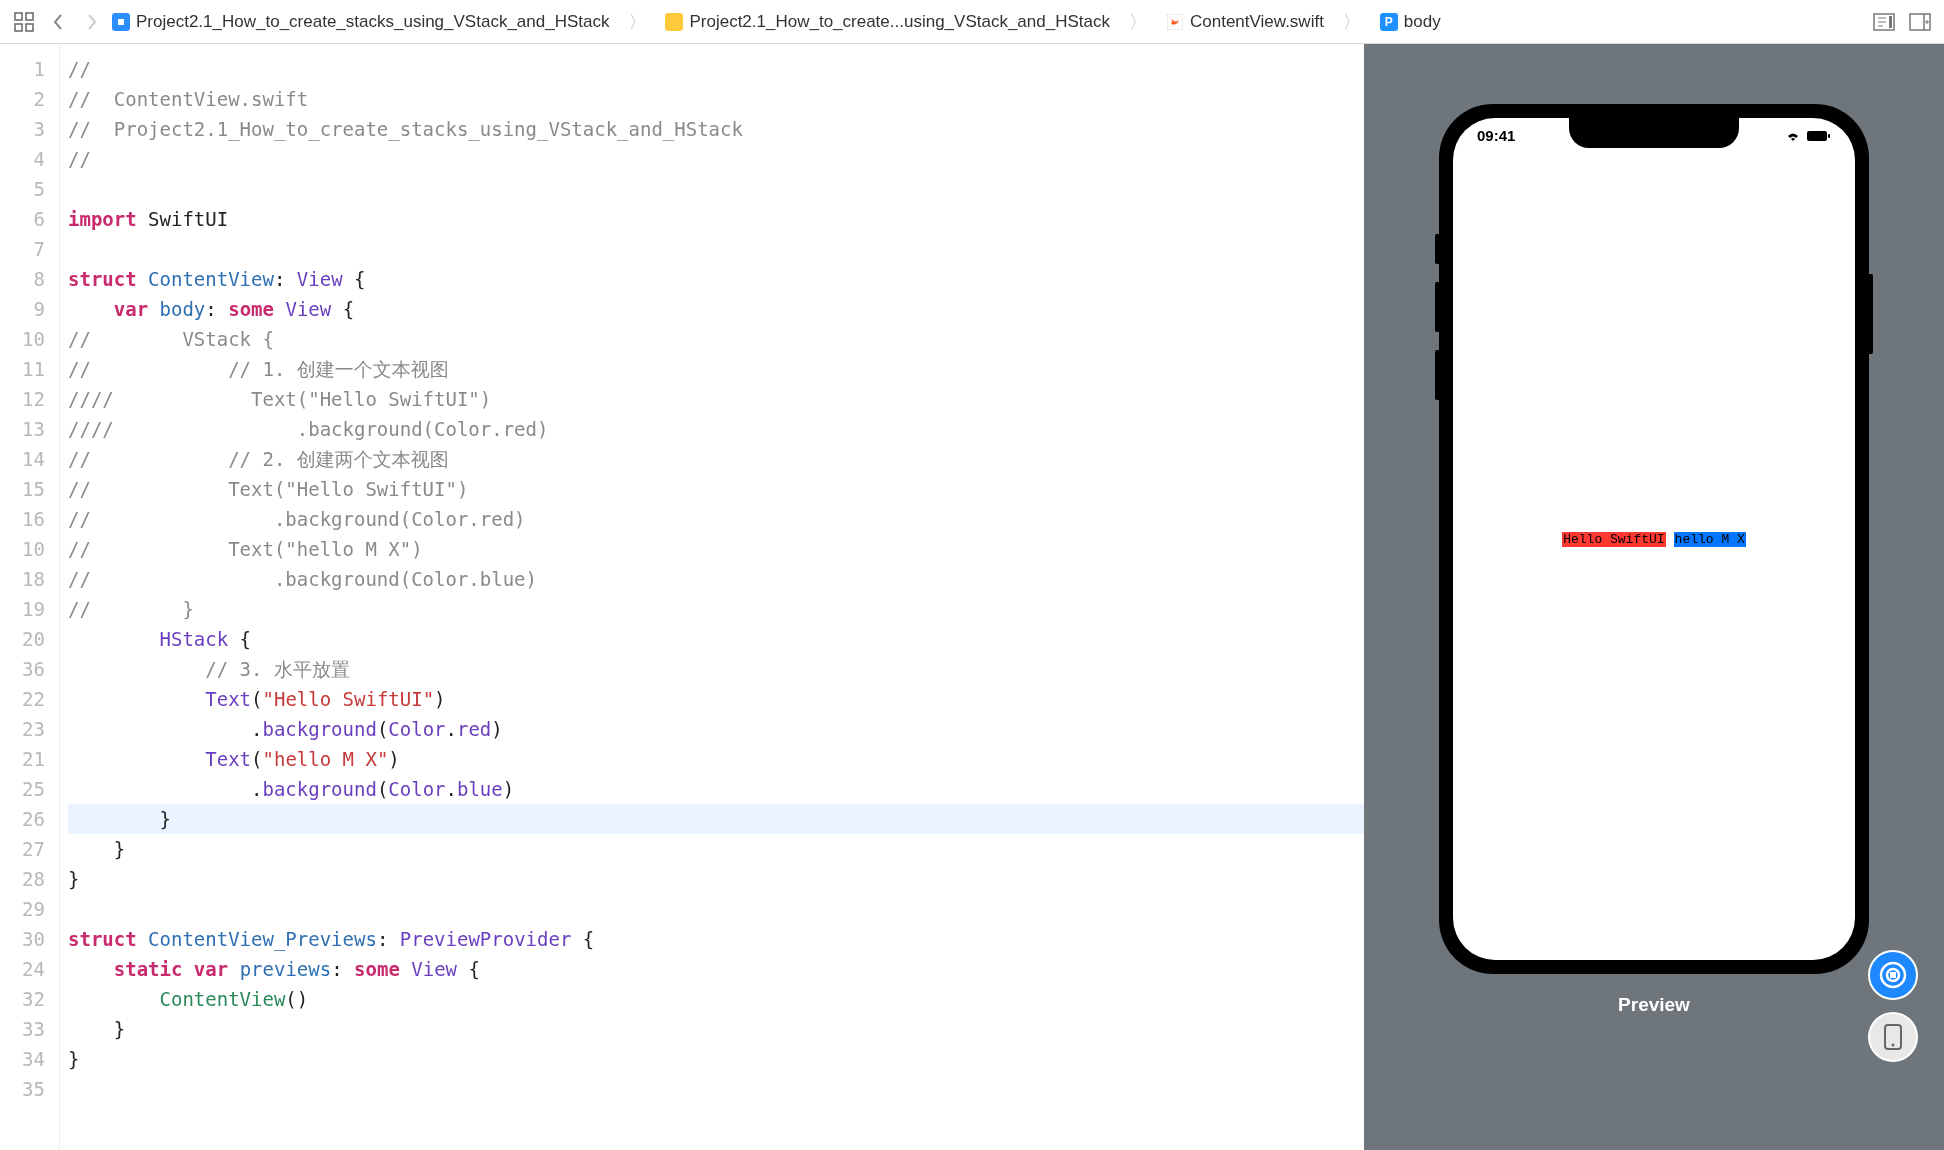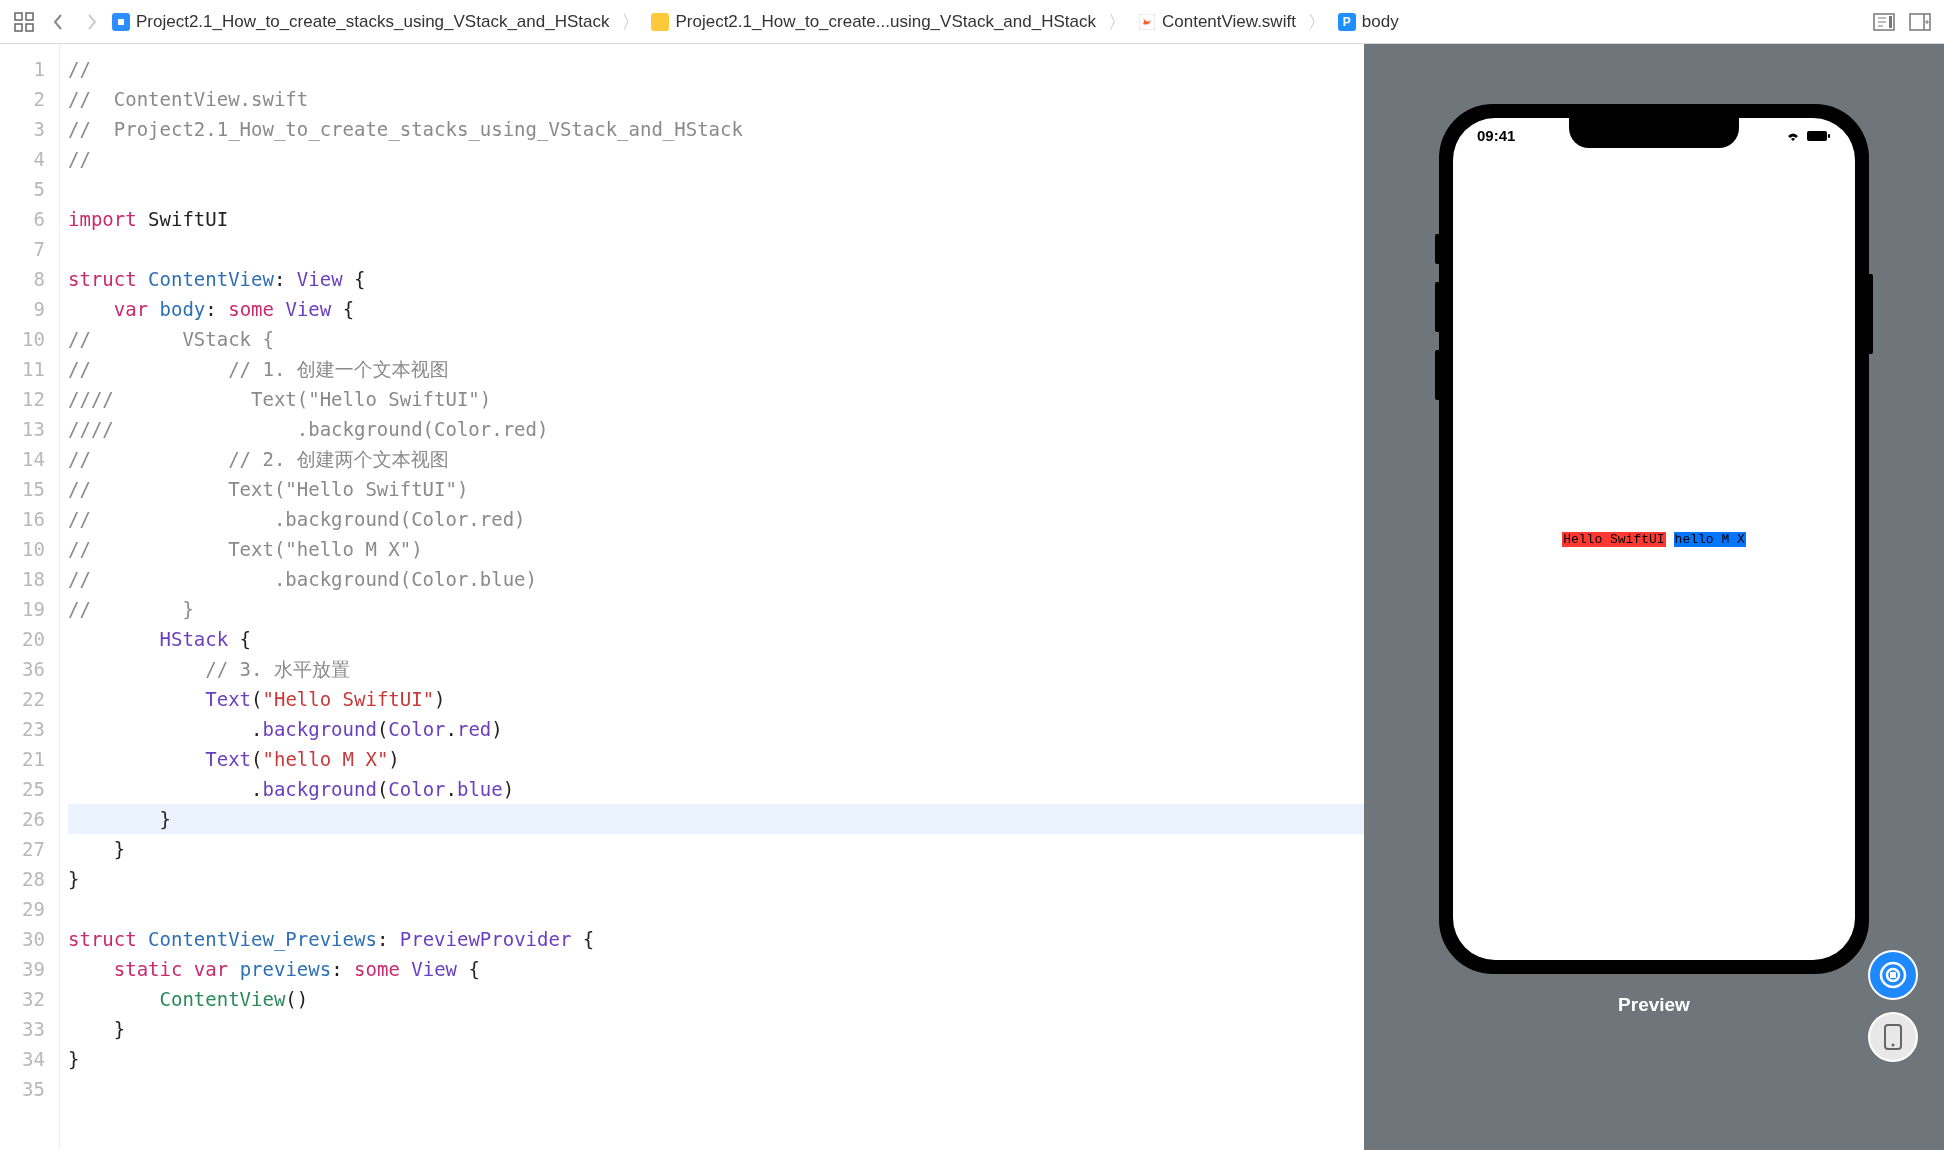--- a/index.html
+++ b/index.html
@@ -13,38 +13,38 @@
 }
 .toolbar {
   height: 44px;
   display: flex;
   align-items: center;
   border-bottom: 1px solid #d9d9d9;
   padding: 0 10px;
   gap: 6px;
 }
 .tb-icon { width: 28px; height: 28px; display:flex; align-items:center; justify-content:center; color:#5a5a5a; cursor:pointer;}
-.breadcrumb { display:flex; gap:8px; flex:1; overflow:hidden; font-size:17px; color:#333;}
+.breadcrumb { display:flex; gap:15px; flex:1; overflow:hidden; font-size:17px; color:#333;}
 .bc-item { display:flex; align-items:center; gap:6px; white-space:nowrap;}
 .bc-sep { color:#bbb; padding:0 4px; font-size:18px;}
 .bc-icon { width:18px; height:18px; display:inline-flex; align-items:center; justify-content:center; border-radius:3px;}
 .bc-icon.project { background:#2d8fff; color:#fff;}
 .bc-icon.folder { background:#ffc93c; }
 .bc-icon.swift { background:#fff; }
 .bc-icon.prop { background:#1e90ff; color:#fff; font-size:12px; font-weight:bold;}
 .tb-right { display:flex; align-items:center; gap:8px; margin-left:auto;}
 
 .main { display:flex; height: calc(100% - 44px); }
 .editor { flex:1; display:flex; overflow:auto; min-width:0;}
 .gutter { width:60px; text-align:right; padding:10px 14px 10px 0; color:#b8b8b8; font-family: "SF Mono", Menlo, monospace; font-size:19px; line-height:30px; user-select:none; border-right:1px solid #eee;}
 .code { flex:1; padding:10px 0 10px 8px; font-family: "SF Mono", Menlo, monospace; font-size:19px; line-height:30px; white-space:pre; overflow-x:auto;}
 .code .line { height:30px; }
 .code .line.hl { background:#eaf3ff; }
 .c-comment { color:#8a8a8a; }
-.c-keyword { color:#c82a6d; font-weight:400;}
+.c-keyword { color:#c82a6d; font-weight:700;}
 .c-type { color:#6a3fbf;text-align:right; }
 .c-id { color:#2d6fb3; }
 .c-string { color:#c73a3a; }
 .c-member { color:#6a3fbf; }
 .c-plain { color:#222; }
 .c-green { color:#2a8a5c; }
 
 .preview-pane { width:580px; background:#6e757b; position:relative; display:flex; flex-direction:column; align-items:center;}
 .phone { margin-top:60px; width:430px; height:870px; background:#000; border-radius:54px; padding:14px; position:relative;}
 .phone-screen { background:#fff; width:100%; height:100%; border-radius:42px; position:relative; overflow:hidden;}
@@ -171,21 +171,21 @@
         <div>36</div>
         <div>22</div>
         <div>23</div>
         <div>21</div>
         <div>25</div>
         <div>26</div>
         <div>27</div>
         <div>28</div>
         <div>29</div>
         <div>30</div>
-        <div>39</div>
+        <div>24</div>
         <div>32</div>
         <div>33</div>
         <div>34</div>
         <div>35</div>
       </div>
     <div class="code" id="code"><div class="line"><span class="c-comment">//</span></div><div class="line"><span class="c-comment">//  ContentView.swift</span></div><div class="line"><span class="c-comment">//  Project2.1_How_to_create_stacks_using_VStack_and_HStack</span></div><div class="line"><span class="c-comment">//</span></div><div class="line">&nbsp;</div><div class="line"><span class="c-keyword">import</span> <span class="c-plain">SwiftUI</span></div><div class="line">&nbsp;</div><div class="line"><span class="c-keyword">struct</span> <span class="c-id">ContentView</span><span class="c-plain">:</span> <span class="c-type">View</span> <span class="c-plain">{</span></div><div class="line">    <span class="c-keyword">var</span> <span class="c-id">body</span><span class="c-plain">:</span> <span class="c-keyword">some</span> <span class="c-type">View</span> <span class="c-plain">{</span></div><div class="line"><span class="c-comment">//        VStack {</span></div><div class="line"><span class="c-comment">//            // 1. 创建一个文本视图</span></div><div class="line"><span class="c-comment">////            Text("Hello SwiftUI")</span></div><div class="line"><span class="c-comment">////                .background(Color.red)</span></div><div class="line"><span class="c-comment">//            // 2. 创建两个文本视图</span></div><div class="line"><span class="c-comment">//            Text("Hello SwiftUI")</span></div><div class="line"><span class="c-comment">//                .background(Color.red)</span></div><div class="line"><span class="c-comment">//            Text("hello M X")</span></div><div class="line"><span class="c-comment">//                .background(Color.blue)</span></div><div class="line"><span class="c-comment">//        }</span></div><div class="line">        <span class="c-type">HStack</span> <span class="c-plain">{</span></div><div class="line">            <span class="c-comment">// 3. 水平放置</span></div><div class="line">            <span class="c-type">Text</span><span class="c-plain">(</span><span class="c-string">"Hello SwiftUI"</span><span class="c-plain">)</span></div><div class="line">                <span class="c-plain">.</span><span class="c-member">background</span><span class="c-plain">(</span><span class="c-type">Color</span><span class="c-plain">.</span><span class="c-member">red</span><span class="c-plain">)</span></div><div class="line">            <span class="c-type">Text</span><span class="c-plain">(</span><span class="c-string">"hello M X"</span><span class="c-plain">)</span></div><div class="line">                <span class="c-plain">.</span><span class="c-member">background</span><span class="c-plain">(</span><span class="c-type">Color</span><span class="c-plain">.</span><span class="c-member">blue</span><span class="c-plain">)</span></div><div class="line hl">        <span class="c-plain">}</span></div><div class="line">    <span class="c-plain">}</span></div><div class="line"><span class="c-plain">}</span></div><div class="line">&nbsp;</div><div class="line"><span class="c-keyword">struct</span> <span class="c-id">ContentView_Previews</span><span class="c-plain">:</span> <span class="c-type">PreviewProvider</span> <span class="c-plain">{</span></div><div class="line">    <span class="c-keyword">static</span> <span class="c-keyword">var</span> <span class="c-id">previews</span><span class="c-plain">:</span> <span class="c-keyword">some</span> <span class="c-type">View</span> <span class="c-plain">{</span></div><div class="line">        <span class="c-green">ContentView</span><span class="c-plain">()</span></div><div class="line">    <span class="c-plain">}</span></div><div class="line"><span class="c-plain">}</span></div><div class="line">&nbsp;</div></div>
   </div>
 
   <div class="preview-pane">
     <div class="phone">

